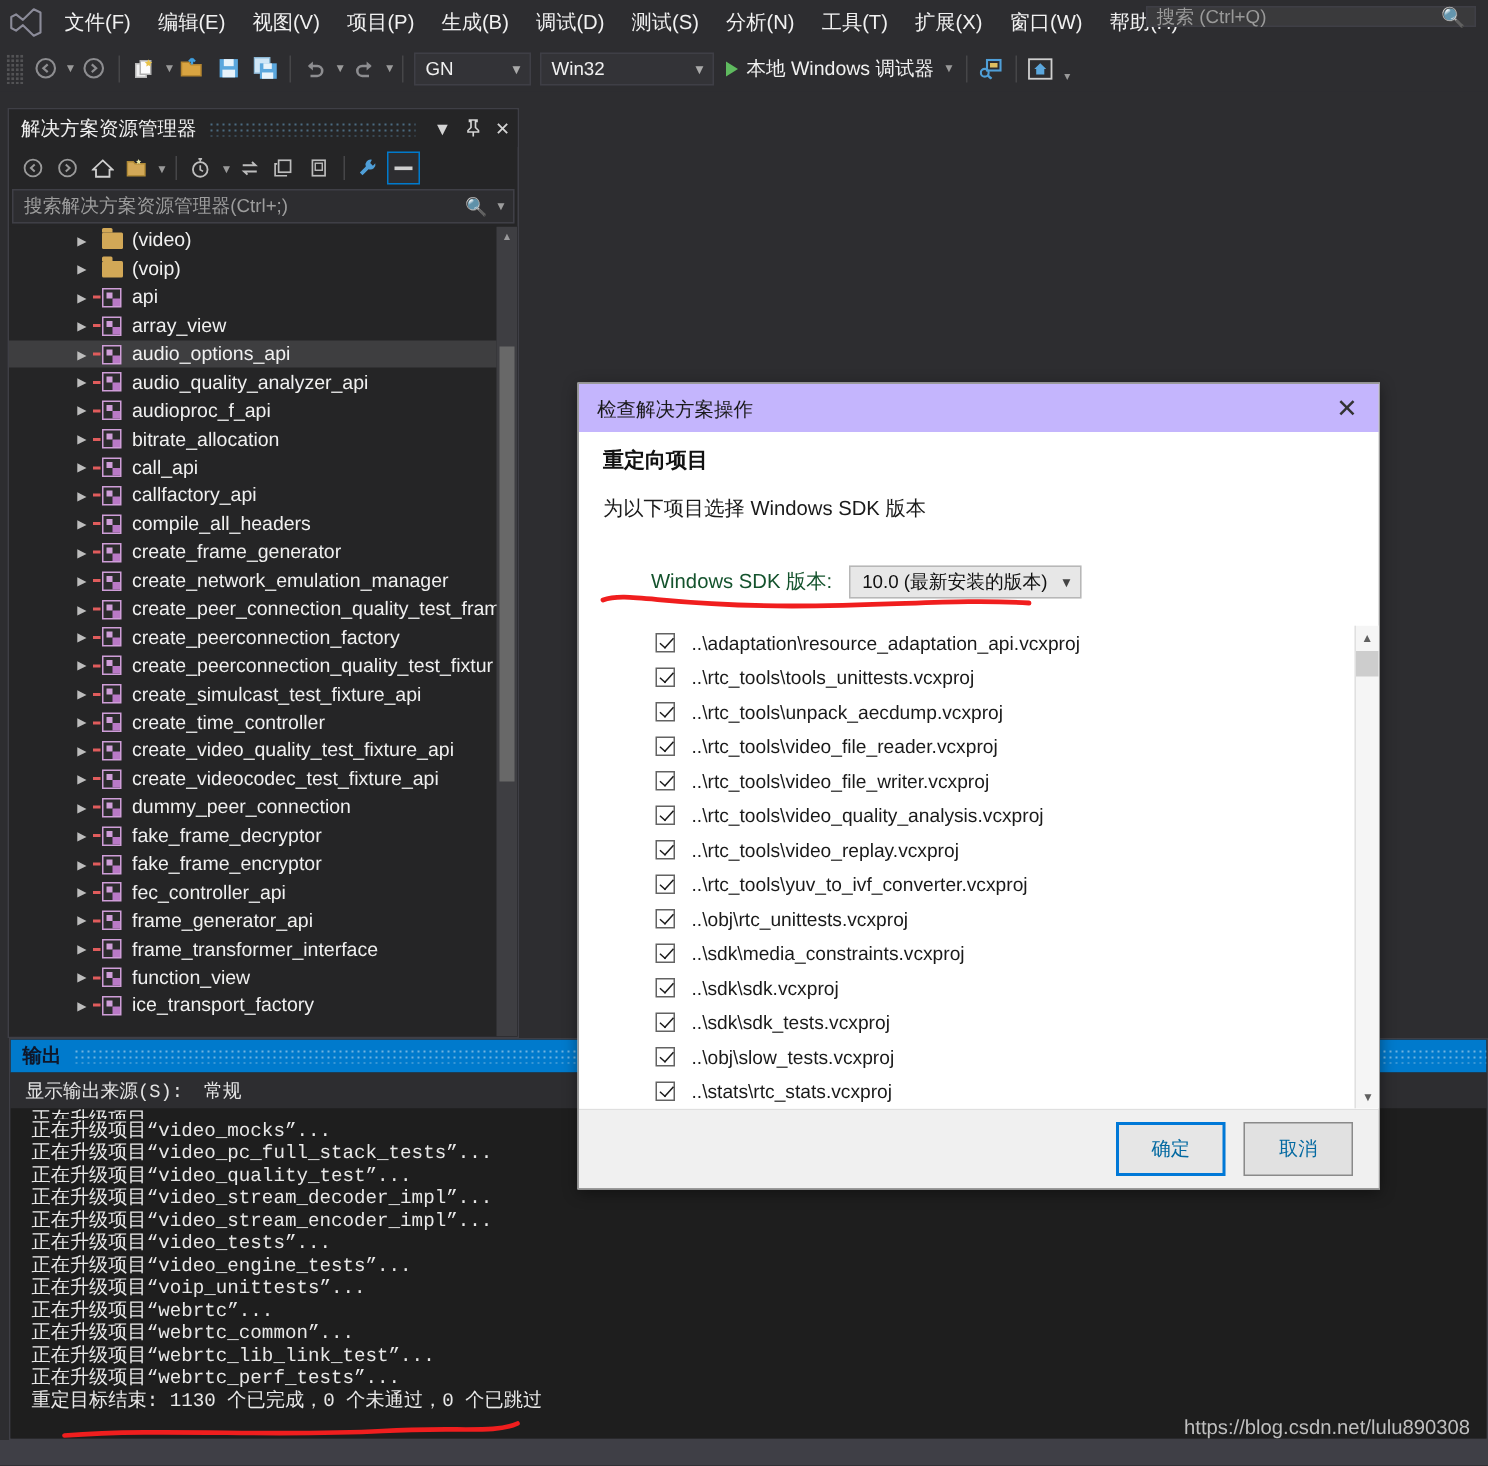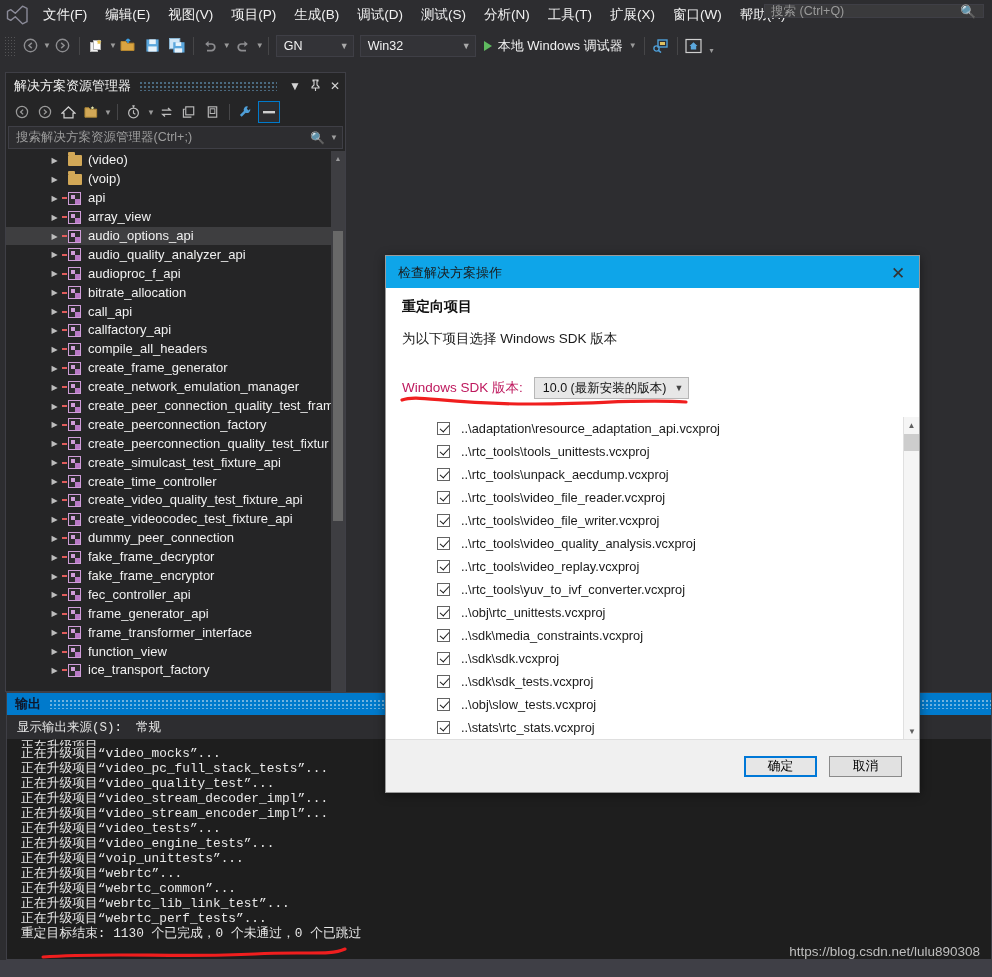--- a/index.html
+++ b/index.html
@@ -231,21 +231,21 @@
   .dialog {
     position: absolute; left: 385px; top: 255px;
     width: 535px; height: 538px;
     background: #f0f0f0;
     border: 1px solid #9a9a9a;
     box-shadow: 0 2px 10px rgba(0,0,0,.45);
     display: flex; flex-direction: column;
   }
   .dlg-title {
     height: 32px; display: flex; align-items: flex-start;
-    padding: 8px 0 0 12px; background: #0ea5e9;
+    padding: 8px 0 0 12px; background: #c4b5fd;
   }
   .dlg-title .t { color: #1a1a1a; font-size: 13px; flex: 1; }
   .dlg-close {
     width: 42px; height: 30px; margin-top: -6px;
     display: flex; align-items: center; justify-content: center;
     color: #333; font-size: 17px; cursor: default;
   }
   .dlg-body {
     flex: 1; background: #ffffff; padding: 6px 0 0 0;
     position: relative; display: flex; flex-direction: column;
@@ -253,21 +253,21 @@
   .dlg-h {
     color: #111; font-size: 14px; font-weight: bold;
     padding: 4px 0 0 16px;
   }
   .dlg-sub {
     color: #1a1a1a; font-size: 13.5px; padding: 14px 0 0 16px;
   }
   .sdk-row {
     display: flex; align-items: center; padding: 29px 0 0 16px; position: relative;
   }
-  .sdk-row .lbl { color: #be185d; font-size: 13.5px; margin-right: 11px; }
+  .sdk-row .lbl { color: #14532d; font-size: 13.5px; margin-right: 11px; margin-left: 32px; }
   .sdk-select {
     height: 22px; min-width: 144px;
     background: #e7e7e7; border: 1px solid #b7b7b7;
     display: flex; align-items: center; padding: 0 5px 0 8px;
     cursor: default;
   }
   .sdk-select .v { color: #111; font-size: 12.5px; flex: 1; white-space: nowrap; }
   .sdk-select .a { color: #444; font-size: 9px; margin-left: 8px; }
   .dlg-list {
     flex: 1; margin: 18px 0 0 0; position: relative; overflow: hidden;
@@ -301,23 +301,23 @@
     position: absolute; left: 0; top: 17px; width: 16px; height: 17px;
     background: #cdcdcd;
   }
   .dlg-footer {
     height: 54px; background: #f0f0f0;
     display: flex; align-items: center; justify-content: flex-end;
     padding-right: 17px; gap: 12px;
     border-top: 1px solid #dfdfdf;
   }
   .dlg-btn {
-    width: 73px; height: 21px;
+    width: 73px; height: 36px;
     background: #e1e1e1; border: 1px solid #8a8a8a;
-    color: #000000; font-size: 12.8px;
+    color: #0369a1; font-size: 12.8px;
     display: flex; align-items: center; justify-content: center;
     cursor: default;
   }
   .dlg-btn.primary { border: 2px solid #0078d7; background: #e6e6e6; }
 
   
   .annot { position: absolute; pointer-events: none; }
 </style>
 </head>
 <body>

